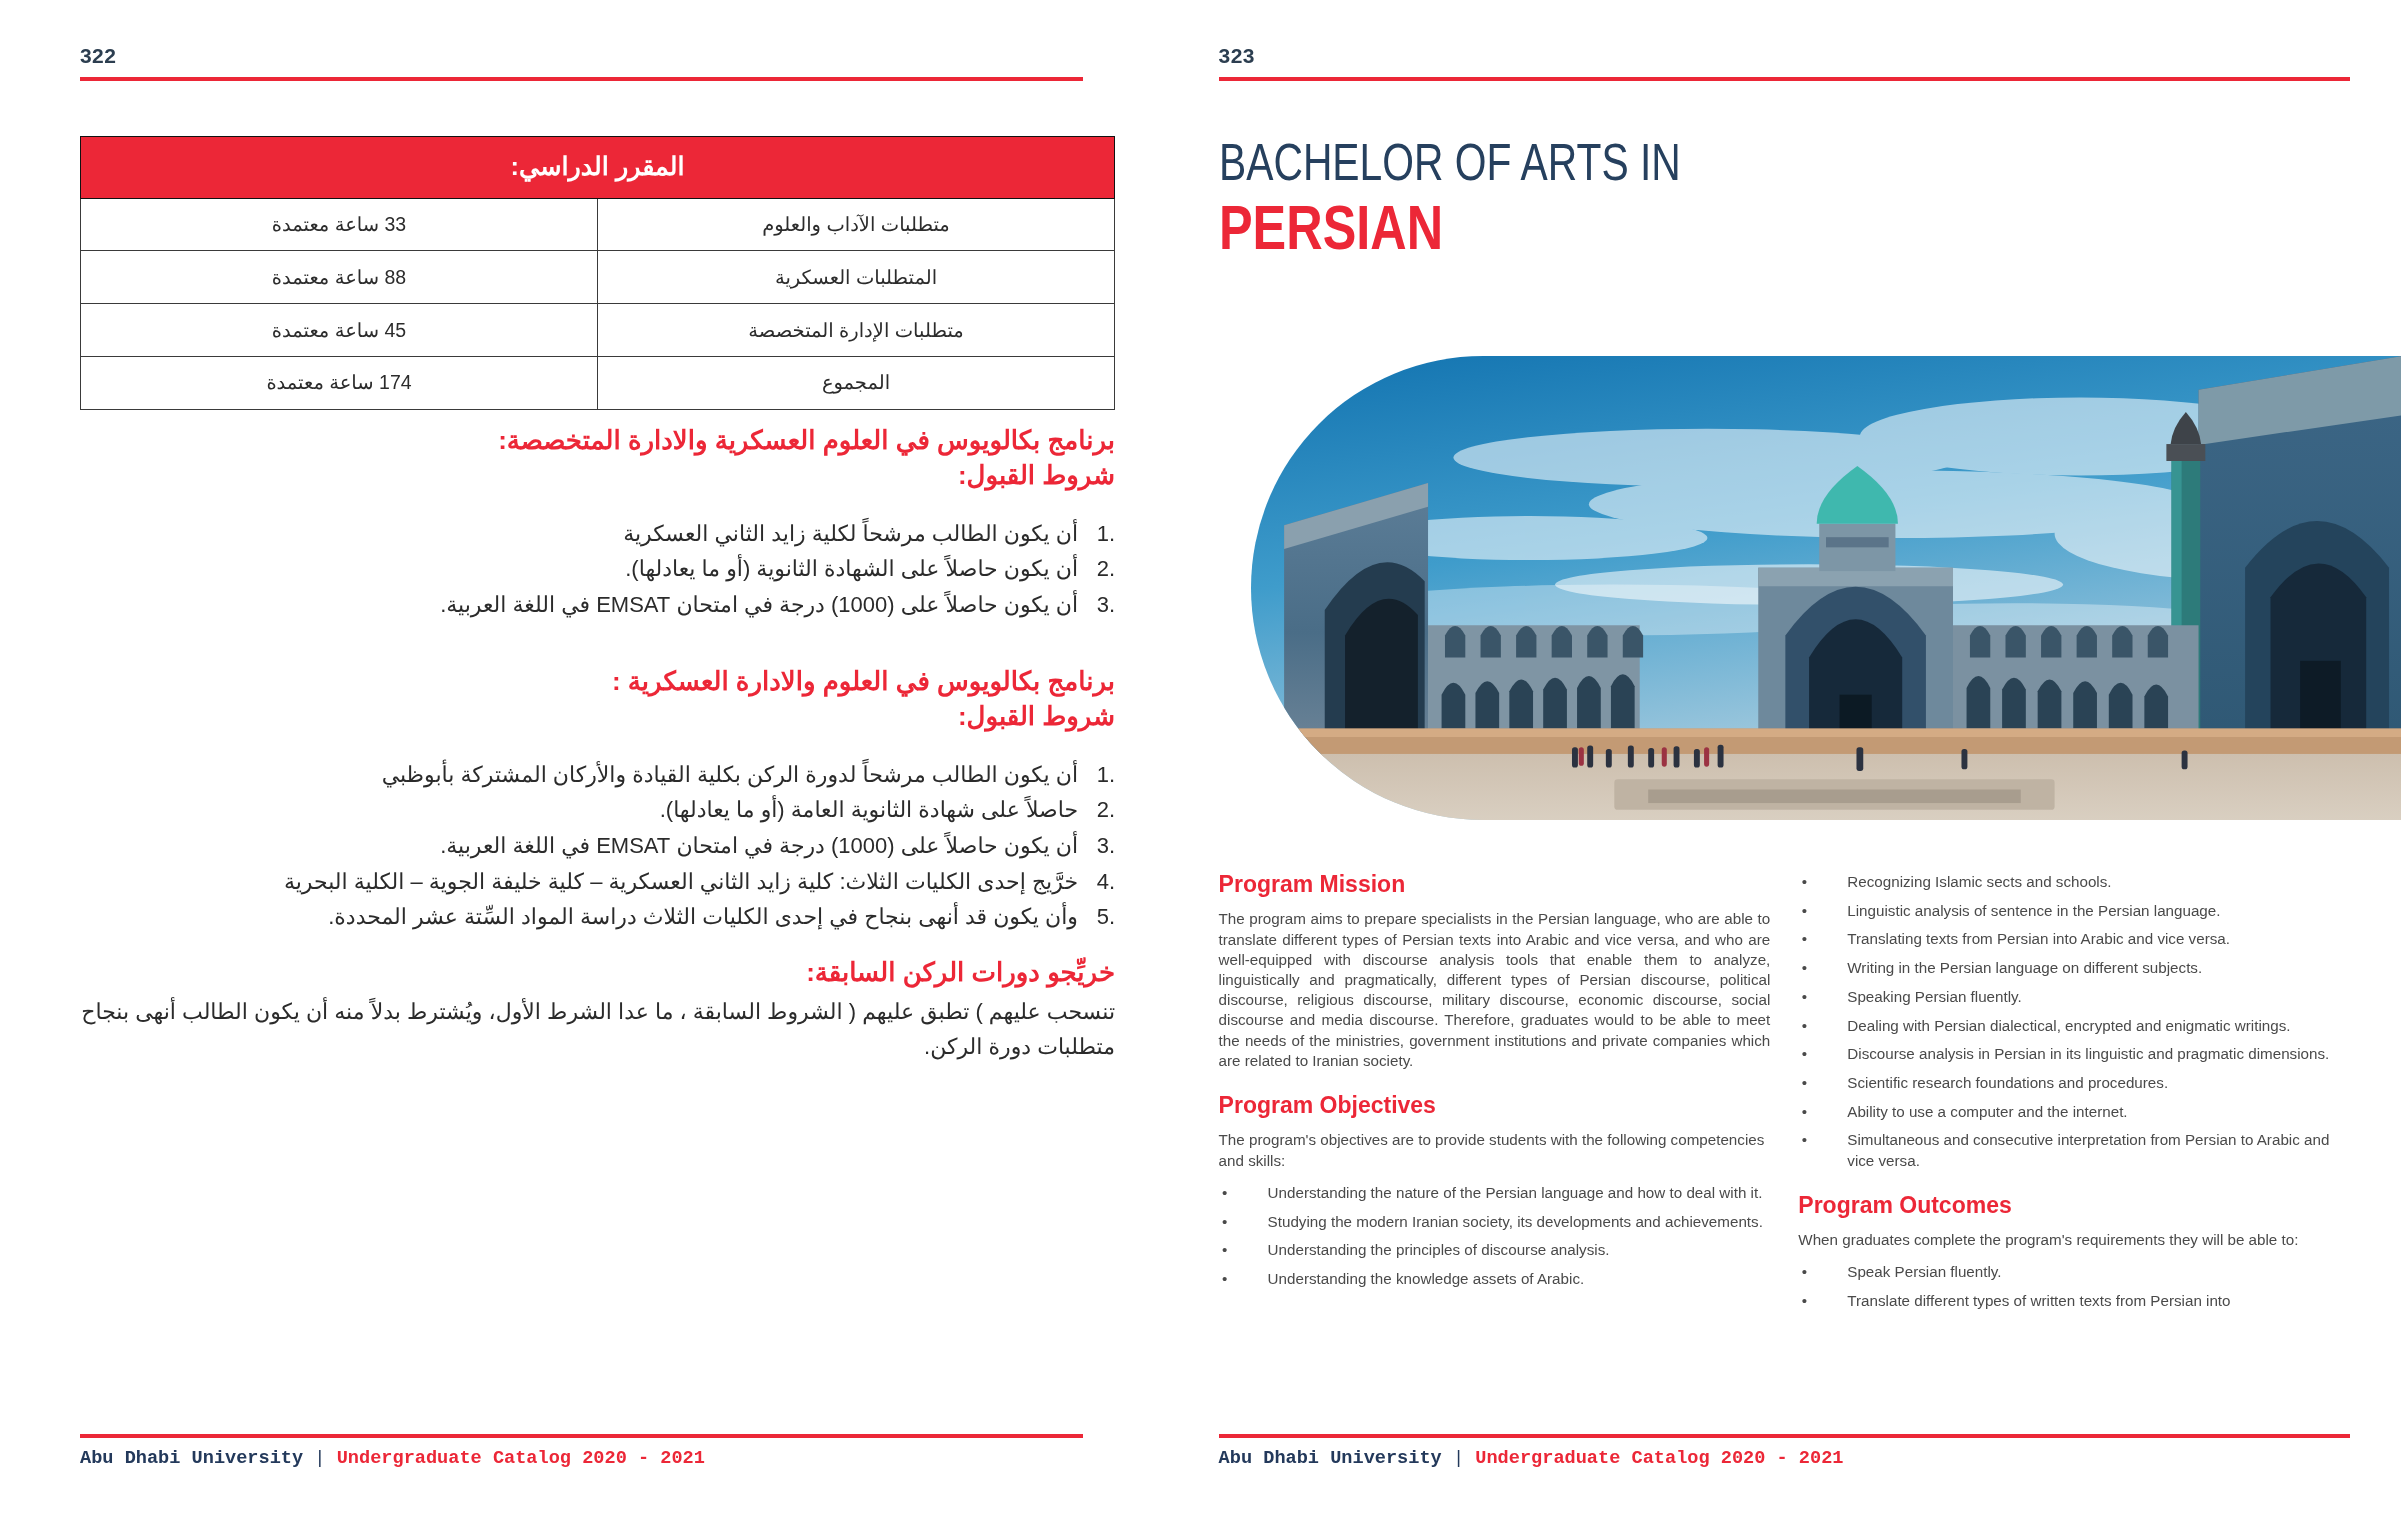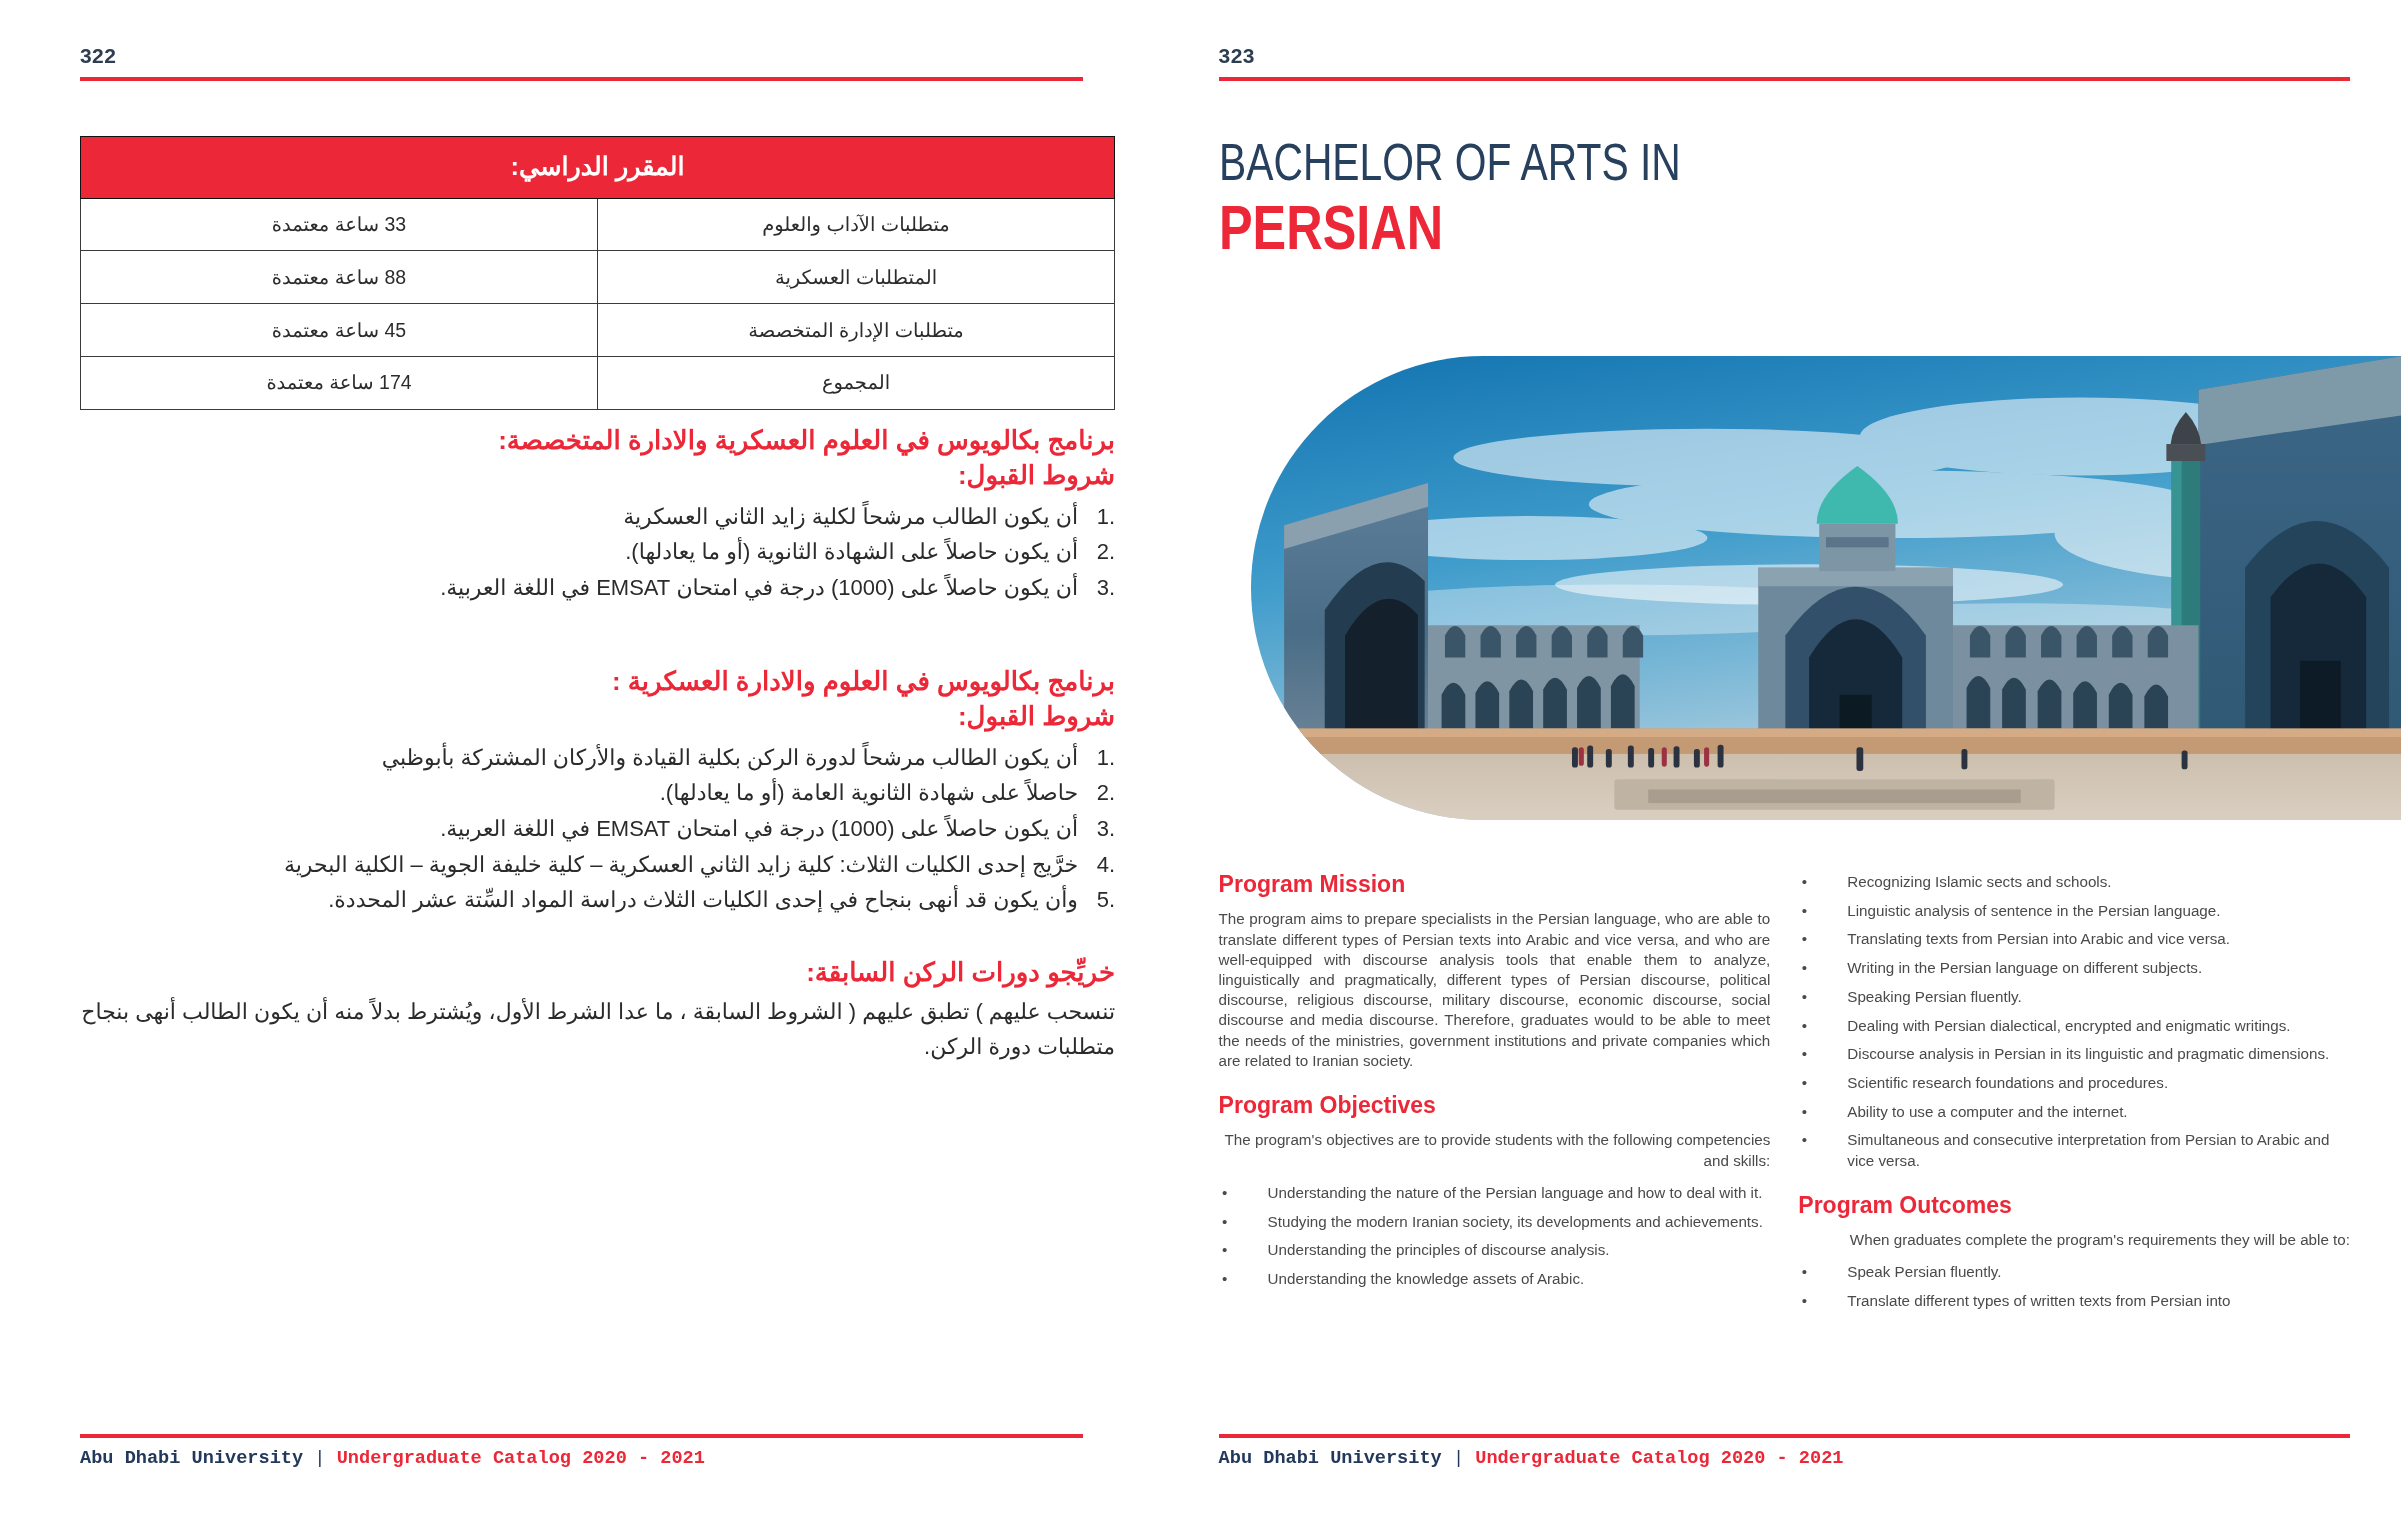--- a/index.html
+++ b/index.html
@@ -61,21 +61,21 @@
   
   .ar-block { position: absolute; left: 80px; width: 1035px; direction: rtl; text-align: right; }
   .ar-h {
     color: #ec2737; font-weight: 700; font-size: 26px;
     line-height: 1.36; text-align: right; margin-top: 16px;
   }
   .ar-sub {
     color: #ec2737; font-weight: 700; font-size: 26px;
     line-height: 1.36; text-align: right;
   }
-  ol.ar-list { list-style: none; margin-top: 5px; }
+  ol.ar-list { list-style: none; margin-top: 22px; }
   ol.ar-list li {
     font-size: 22px; color: #2b2b2b; line-height: 1.62;
     text-align: right; direction: rtl;
   }
   ol.ar-list li .n { display: inline-block; min-width: 37px; }
   .ar-p {
     font-size: 22px; color: #2b2b2b; line-height: 1.62;
     text-align: right; direction: rtl; margin-top: 3.4px;
   }
 
@@ -110,21 +110,21 @@
   .col { flex: 1 1 0; min-width: 0; }
   .sec-h {
     color: #ec2737; font-weight: 700; font-size: 23px;
     margin-bottom: 12px; line-height: 1.1;
   }
   .sec-h.tight { margin-top: 22px; }
   .body-p {
     font-size: 15.2px; color: #4a4a4a; line-height: 1.33;
     text-align: justify; margin-bottom: 12px;
   }
-  .body-p.left { text-align: right; }
+  .body-p.left { text-align: left; }
   ul.bl { list-style: none; }
   ul.bl li {
     position: relative; padding-left: 49px;
     font-size: 15.2px; color: #4a4a4a; line-height: 1.33;
     margin-bottom: 8.5px;
   }
   ul.bl li .dot {
     position: absolute; left: 3.4px; top: 0;
     font-size: 15.2px; color: #4a4a4a;
   }

